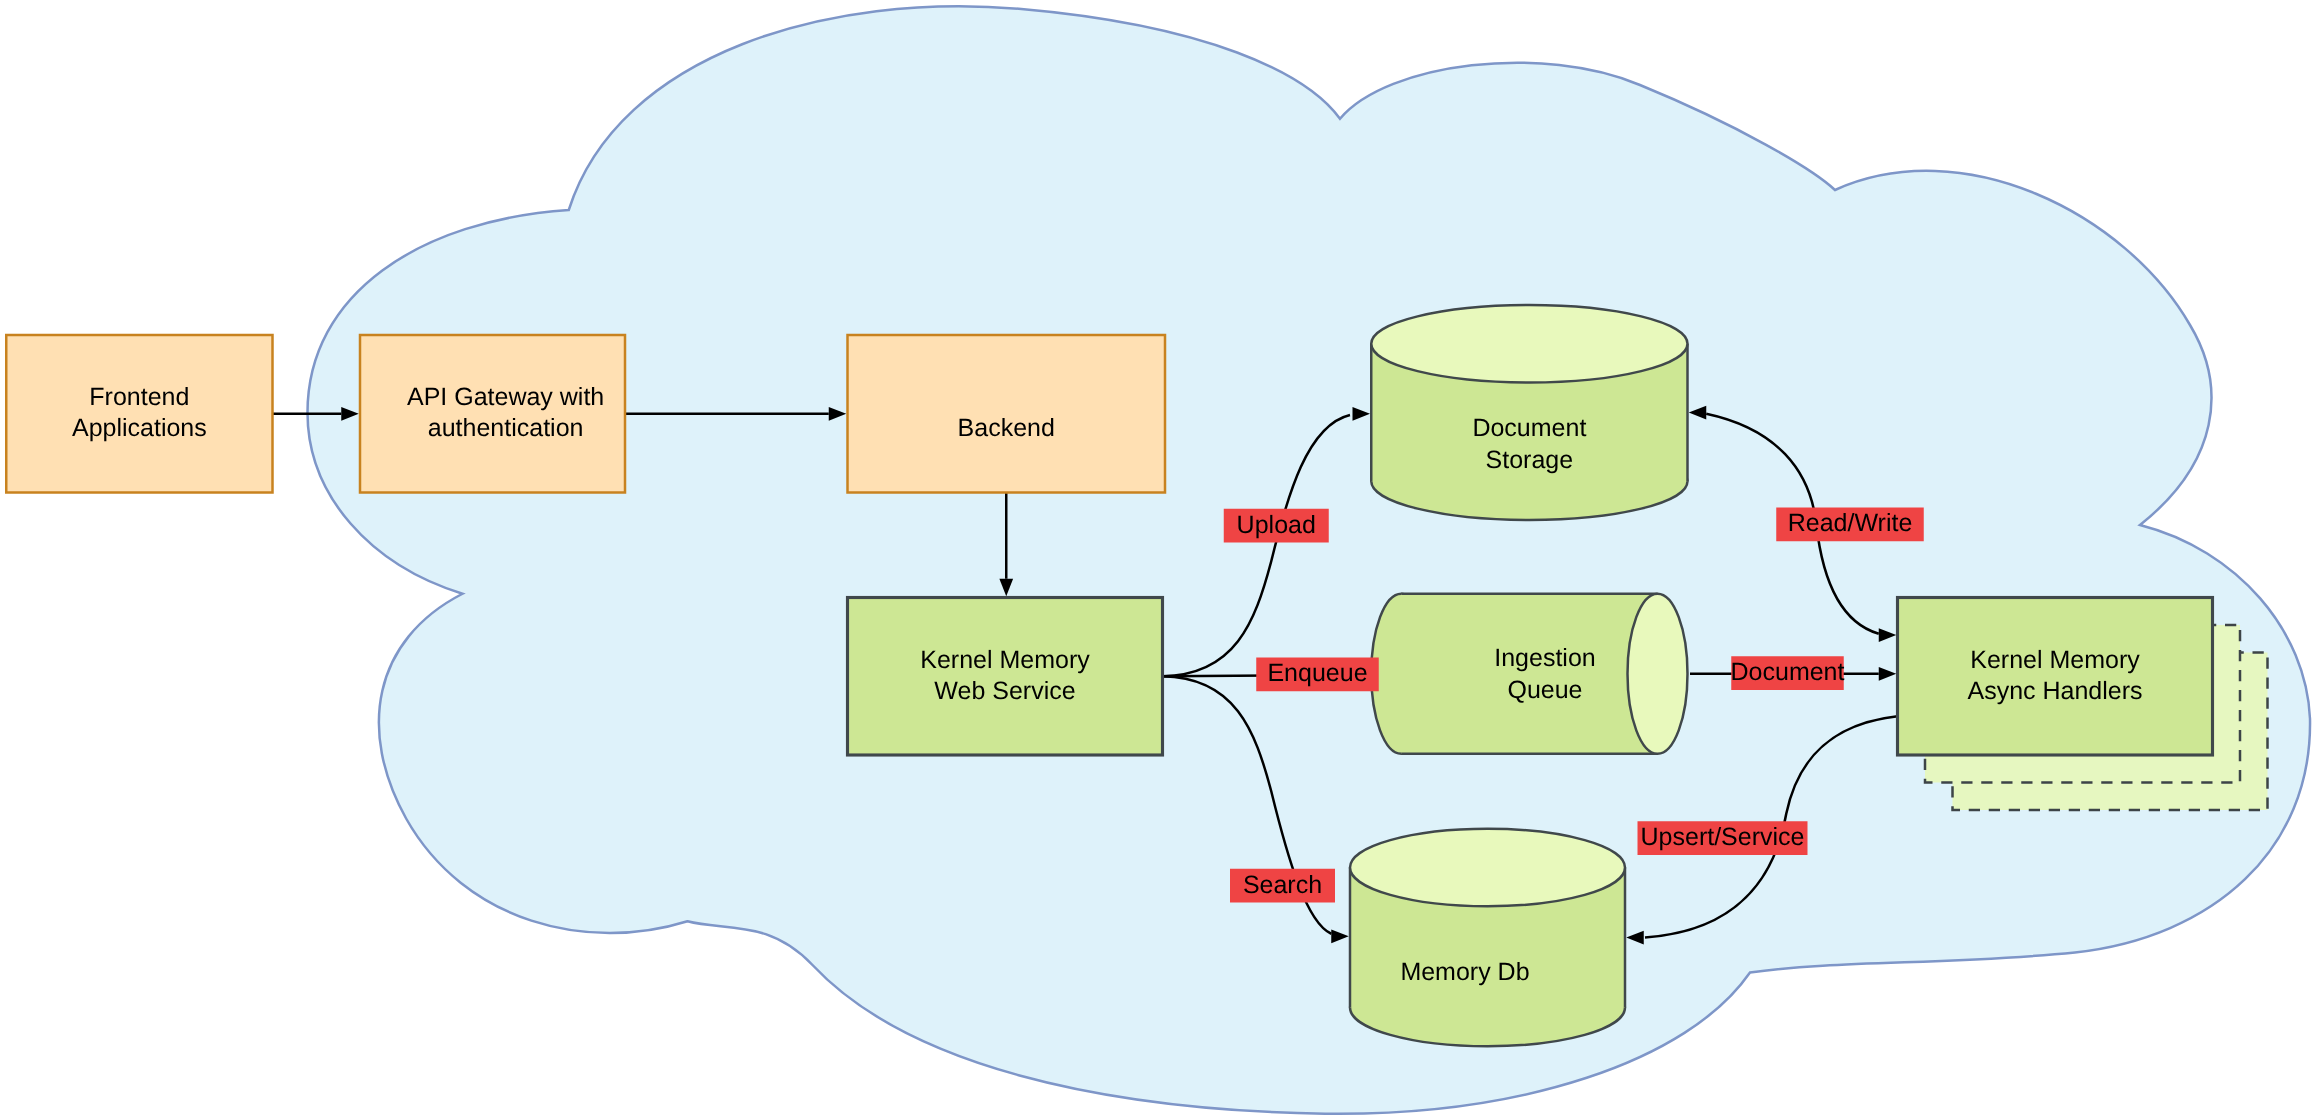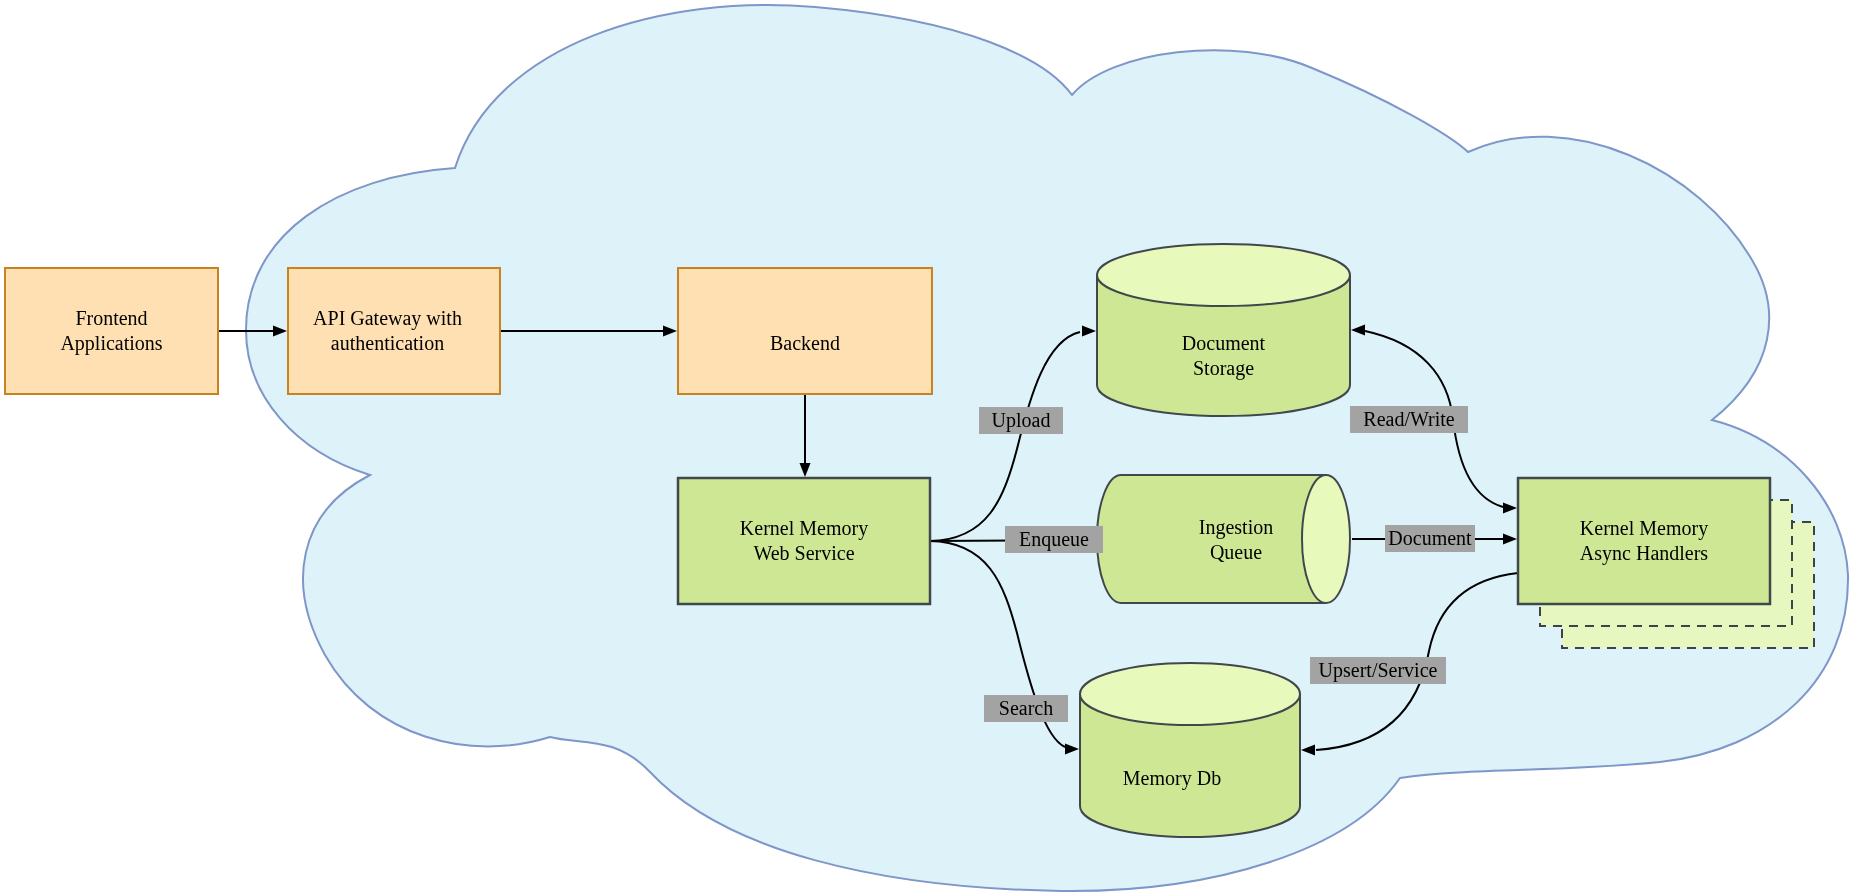--- a/index.html
+++ b/index.html
@@ -1,33 +1,33 @@
 <!DOCTYPE html>
 <html><head>
 <meta charset="utf-8">
 <style>
   html,body{margin:0;padding:0;background:#ffffff;}
   #stage{
     position:relative;
     width:1855px;height:895px;
     background:#ffffff;
-    font-family:Liberation Serif, serif;
+    font-family:Liberation Sans, sans-serif;
     overflow:hidden;
   }
   #stage svg{position:absolute;left:0;top:0;}
   .lbl{
     position:absolute;
     display:flex;align-items:center;justify-content:center;
     text-align:center;
     white-space:pre-line;
     font-size:20px;line-height:1.25;color:#000;
     pointer-events:none;
   }
   .elbl{
-    background:#a3a3a3;
+    background:#ef4444;
     padding:0 3px;
   }
 </style>
 </head>
 <body>
 
 <div id="stage">
 
   <svg width="1855" height="895" viewBox="0 0 1855 895">
 
@@ -95,33 +95,33 @@
       <ellipse cx="1190" cy="806" rx="110" ry="31" stroke-width="2" fill="#cde794" stroke="#40484b"></ellipse>
       <rect x="1080" y="694" width="220" height="112" stroke="none" fill="#cde794"></rect>
       <line x1="1080" y1="694" x2="1080" y2="806" stroke-width="2" stroke="#40484b"></line>
       <line x1="1300" y1="694" x2="1300" y2="806" stroke-width="2" stroke="#40484b"></line>
       <ellipse cx="1190" cy="694" rx="110" ry="31" stroke-width="2" fill="#e8f9bc" stroke="#40484b"></ellipse>
     </g>
   </svg>
 
   <div class="lbl" style="left:5px;top:268px;width:213px;height:126px">Frontend
 Applications</div>
-  <div class="lbl" style="left:271px;top:268px;width:233px;height:126px">API Gateway with
+  <div class="lbl" style="left:288px;top:268px;width:233px;height:126px">API Gateway with
 authentication</div>
   <div class="lbl" style="left:678px;top:268px;width:254px;height:151px">Backend</div>
   <div class="lbl" style="left:678px;top:478px;width:252px;height:126px">Kernel Memory
 Web Service</div>
   <div class="lbl" style="left:1097px;top:300px;width:253px;height:112px">Document
 Storage</div>
   <div class="lbl" style="left:1121px;top:477px;width:230px;height:126px">Ingestion
 Queue</div>
   <div class="lbl" style="left:1080px;top:722px;width:184px;height:112px">Memory Db</div>
   <div class="lbl" style="left:1518px;top:478px;width:252px;height:126px">Kernel Memory
 Async Handlers</div>
 
   <div class="lbl elbl" style="left:979px;top:407px;width:78px;height:27px">Upload</div>
   <div class="lbl elbl" style="left:1005px;top:526px;width:92px;height:27px">Enqueue</div>
   <div class="lbl elbl" style="left:984px;top:695px;width:78px;height:27px">Search</div>
   <div class="lbl elbl" style="left:1385px;top:525px;width:84px;height:27px">Document</div>
-  <div class="lbl elbl" style="left:1350px;top:406px;width:112px;height:27px">Read/Write</div>
+  <div class="lbl elbl" style="left:1421px;top:406px;width:112px;height:27px">Read/Write</div>
   <div class="lbl elbl" style="left:1310px;top:657px;width:130px;height:27px">Upsert/Service</div>
 
 </div>
 
 </body></html>

